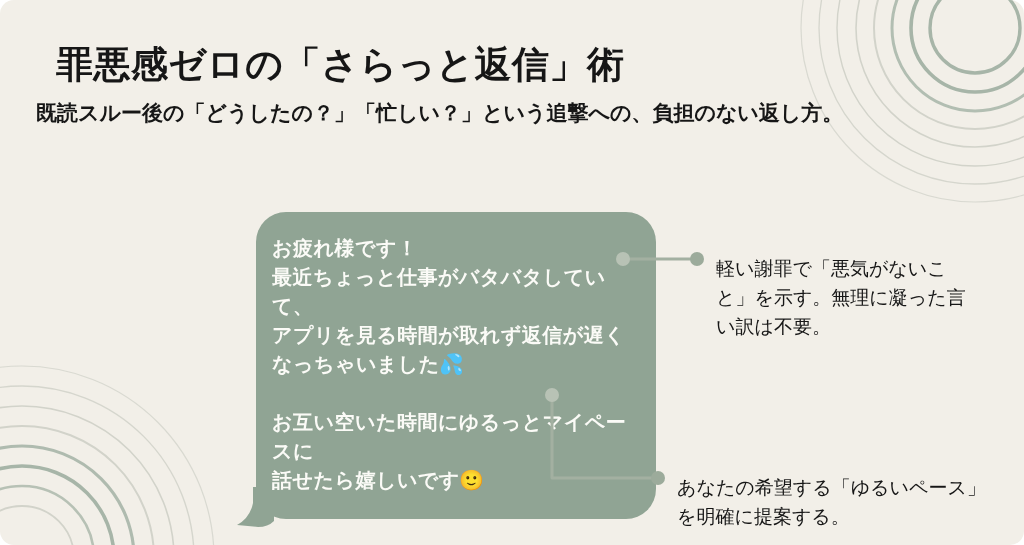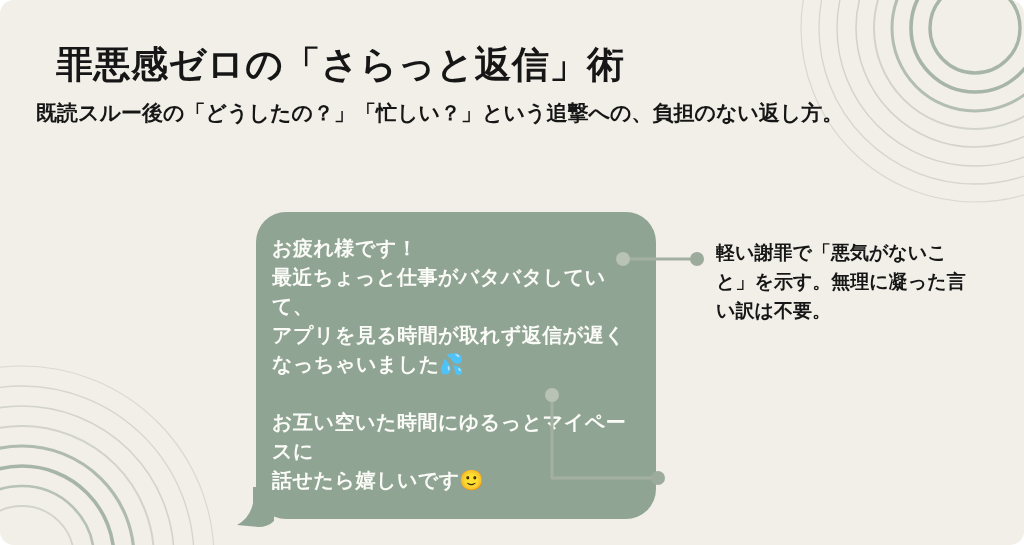--- a/index.html
+++ b/index.html
@@ -71,23 +71,24 @@
     font-weight: 700;
     color: var(--bubble_text);
     white-space: pre-line;
     letter-spacing: 0.5px;
   }
   .callout {
     position: absolute;
     z-index: 4;
     font-size: 19px;
     line-height: 29px;
-    font-weight: 700;
+    font-weight: 400;
     color: var(--ink);
     white-space: pre-line;
+    margin-top: 16px;
   }
   .callout-1 { left: 716px; top: 238px; width: 270px; }
   .callout-2 { left: 677px; top: 457px; width: 340px; }
   .conn-line {
     stroke: var(--line);
     stroke-width: 3;
     fill: none;
     stroke-linejoin: round;
     stroke-linecap: round;
   }
@@ -147,14 +148,16 @@
     <g>
       <polyline class="conn-line" points="552,395 552,478 658,478"></polyline>
       <circle class="dot-light" cx="552" cy="395" r="7"></circle>
       <circle class="dot-dark" cx="658" cy="478" r="7"></circle>
     </g>
   </svg>
 
   <div class="callout callout-1">軽い謝罪で「悪気がないこ
 と」を示す。無理に凝った言
 い訳は不要。</div>
+  <div class="callout callout-2">あなたの希望する「ゆるいペース」
+を明確に提案する。</div>
 
 </div>
 
 </body></html>

